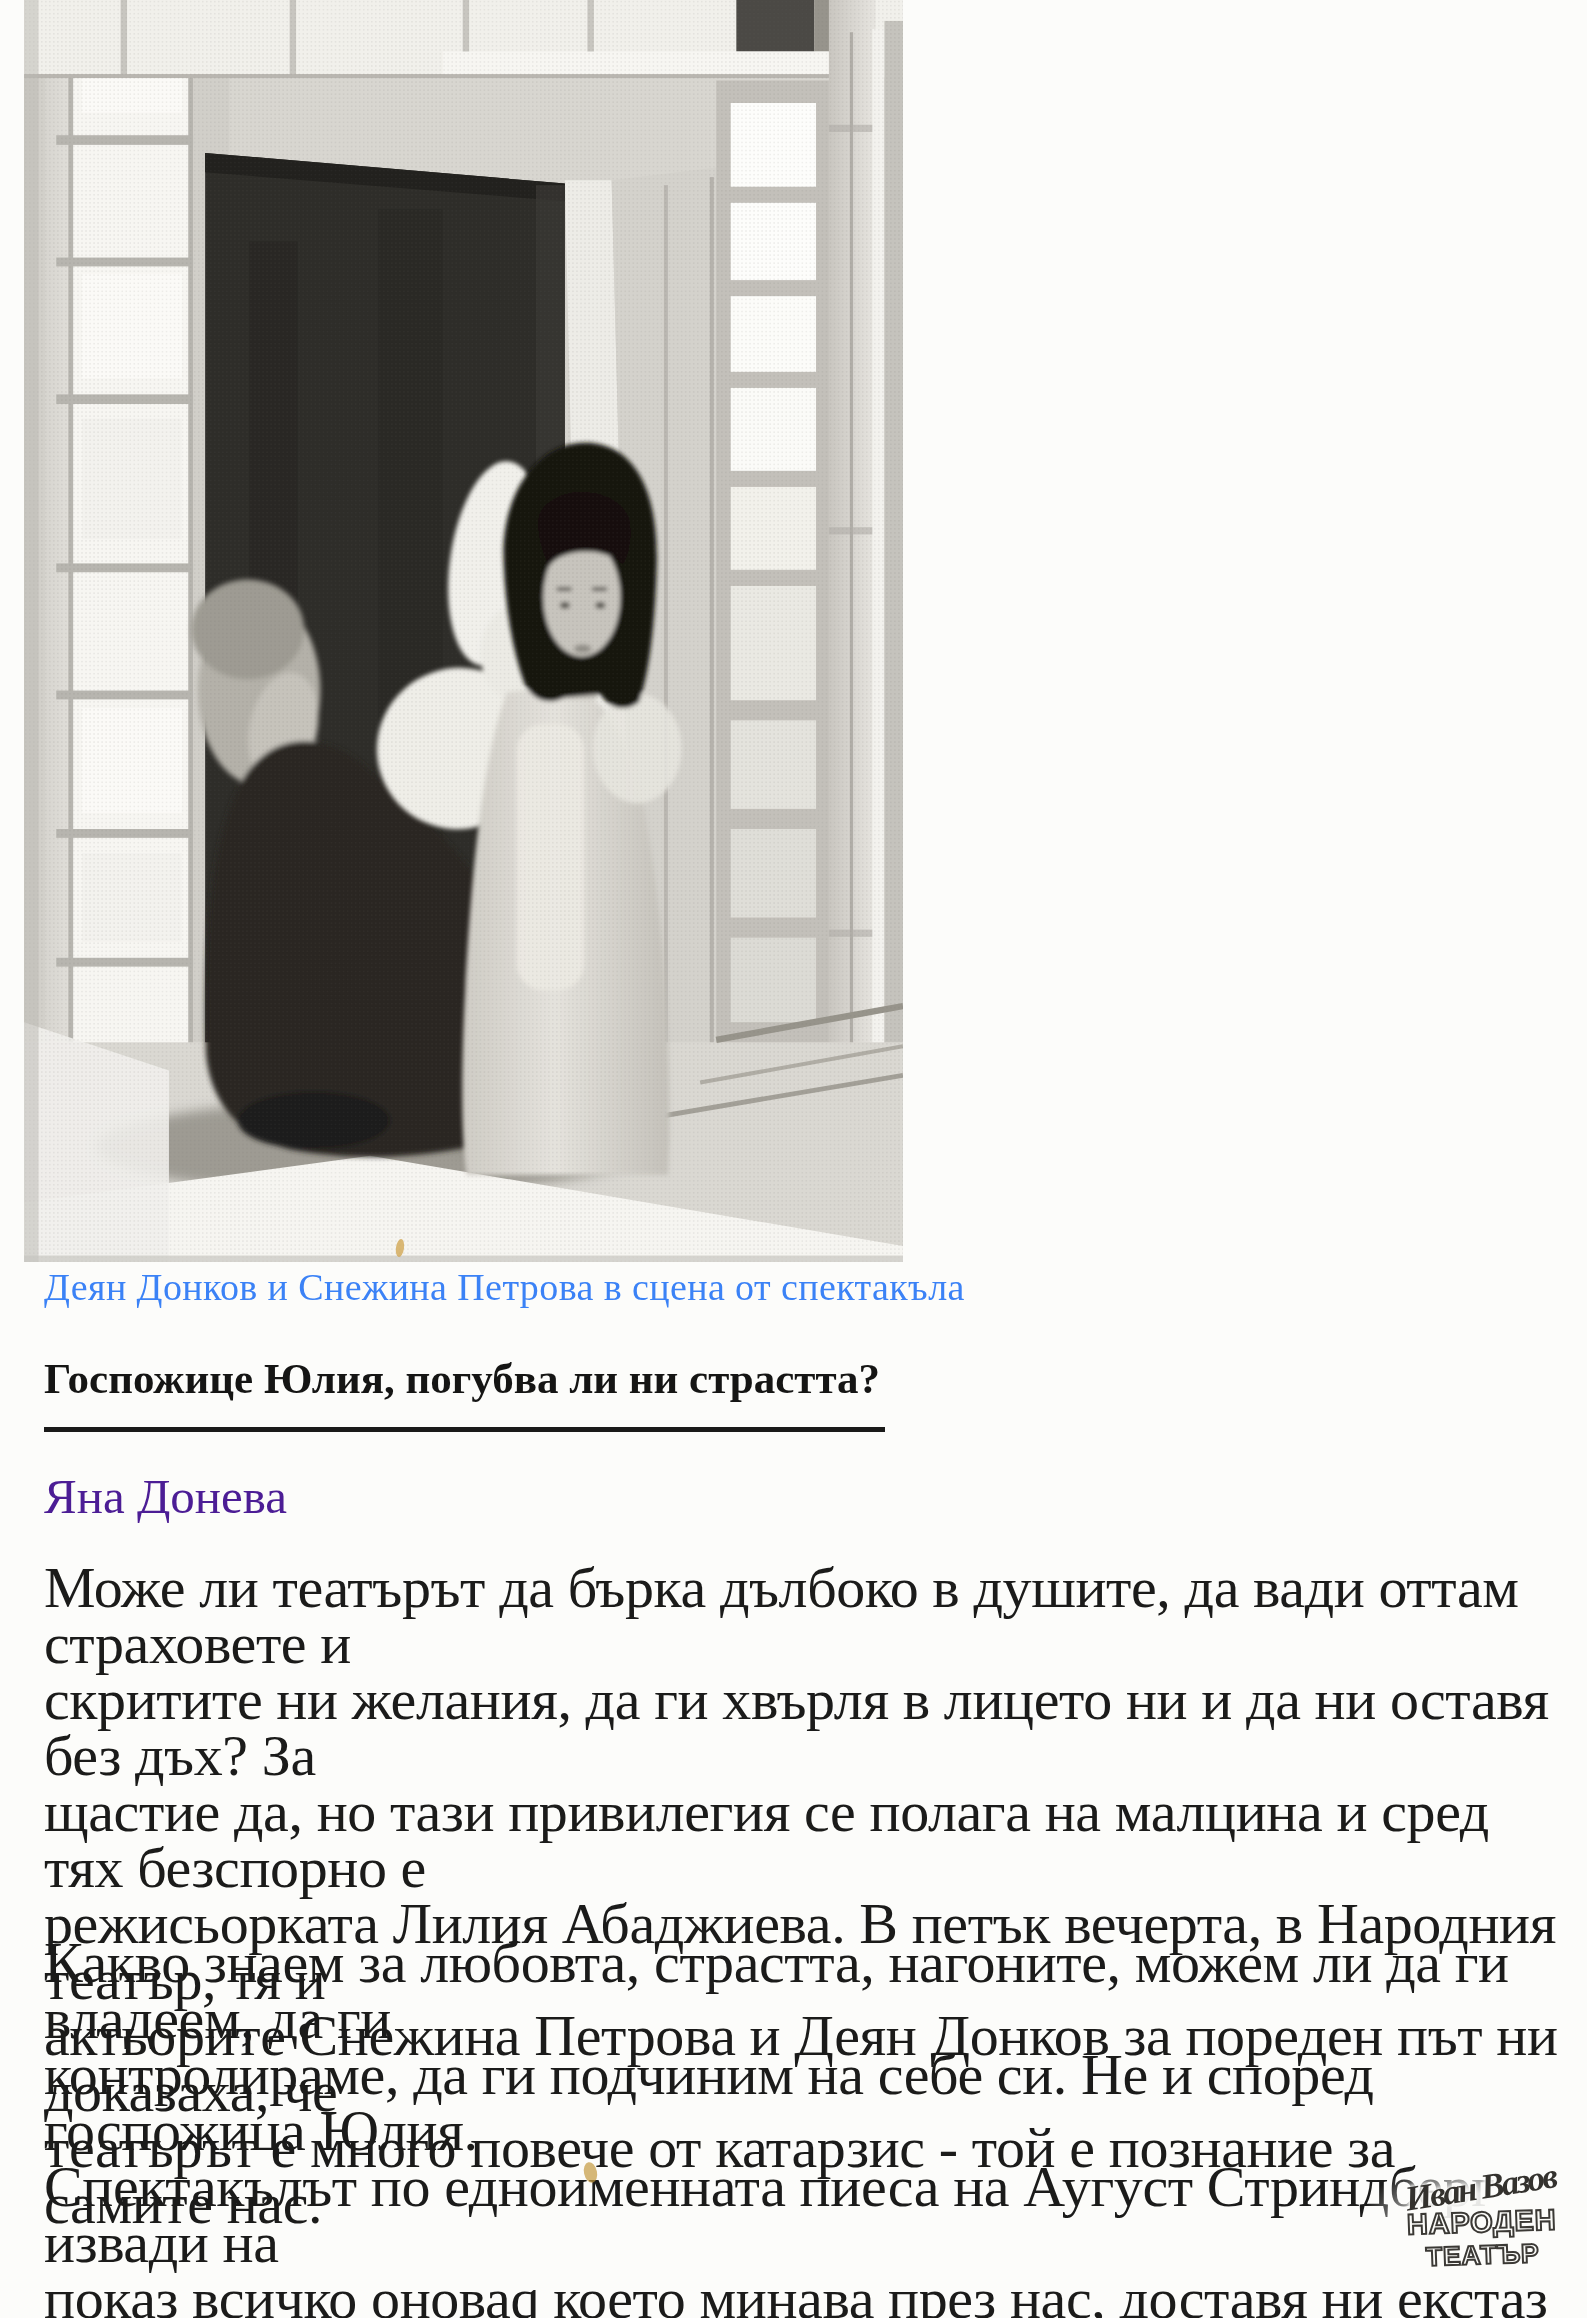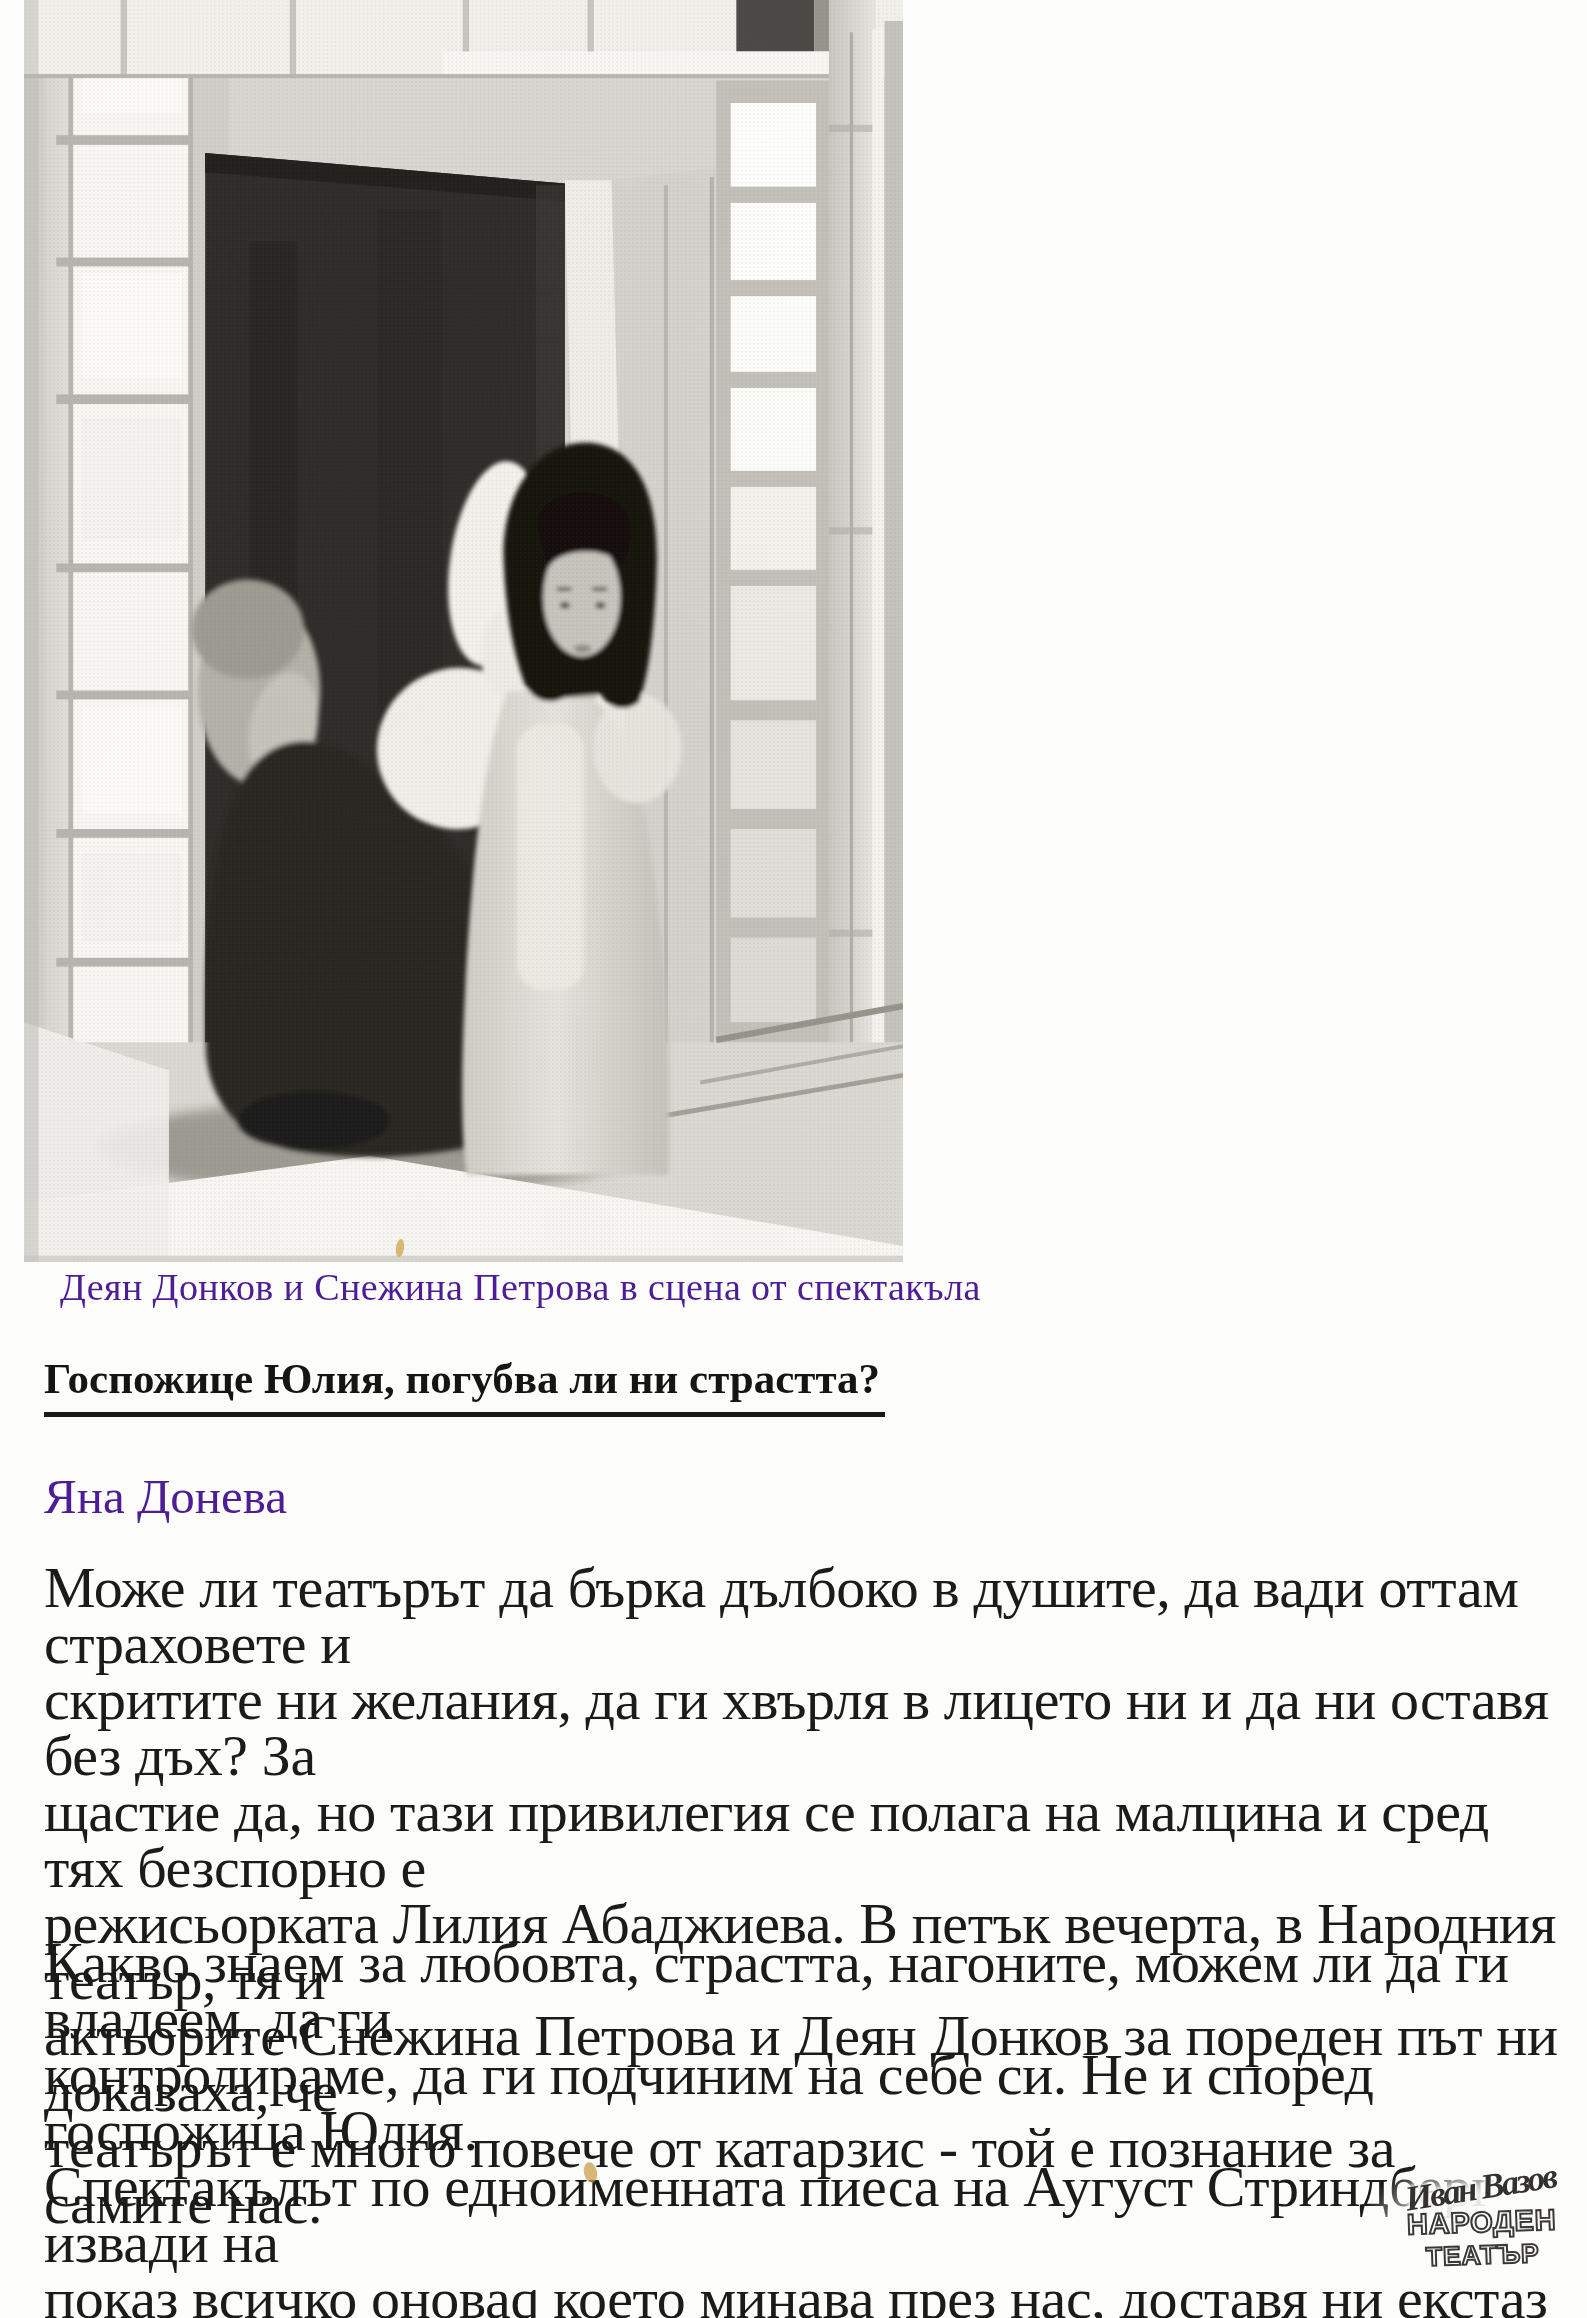--- a/index.html
+++ b/index.html
@@ -13,34 +13,33 @@
   .page { position: absolute; inset: 0; }
 
   .photo {
     position: absolute; left: 24px; top: 0;
     width: 879px; height: 1262px;
   }
   .photo svg { display: block; }
 
   .caption {
     position: absolute; left: 44px; top: 1265px;
-    font-size: 38px; color: #4c1d95; letter-spacing: 0.4px;
+    font-size: 38px; color: #3b82f6; letter-spacing: 0.4px;
     white-space: nowrap;
-    margin-left: 16px;
   }
 
   .headline {
     position: absolute; left: 44px; top: 1354px;
     font-size: 43px; font-weight: bold; color: #151514;
     margin: 0; white-space: nowrap;
   }
   .headline .hl-text {
     display: inline-block;
     border-bottom: 5.6px solid #1a1a19;
-    padding-bottom: 9px; padding-right: 4.8px;
+    padding-bottom: 24px; padding-right: 4.8px;
   }
 
   .subtitle {
     position: absolute; left: 44px; top: 1410px;
     font-size: 44px; color: #242423; white-space: nowrap;
   }
   .author {
     position: absolute; left: 44px; top: 1468px;
     font-size: 49px; color: #4c1d95;
   }

